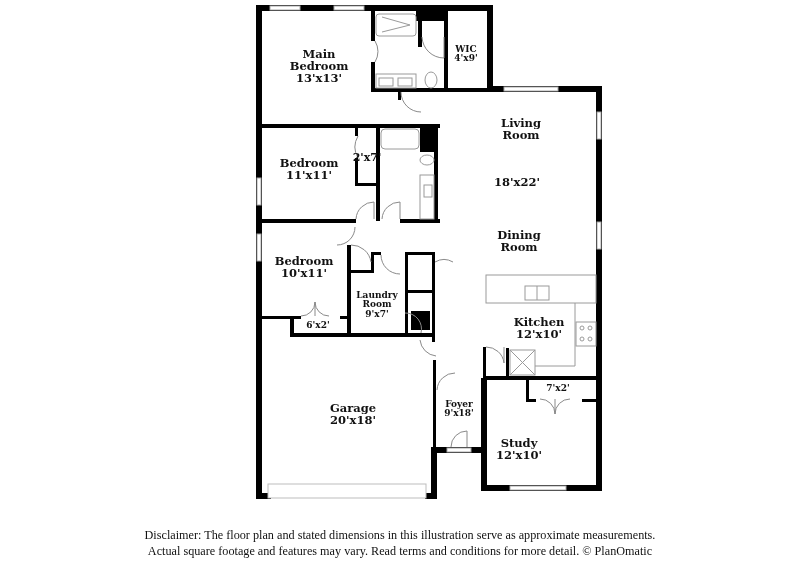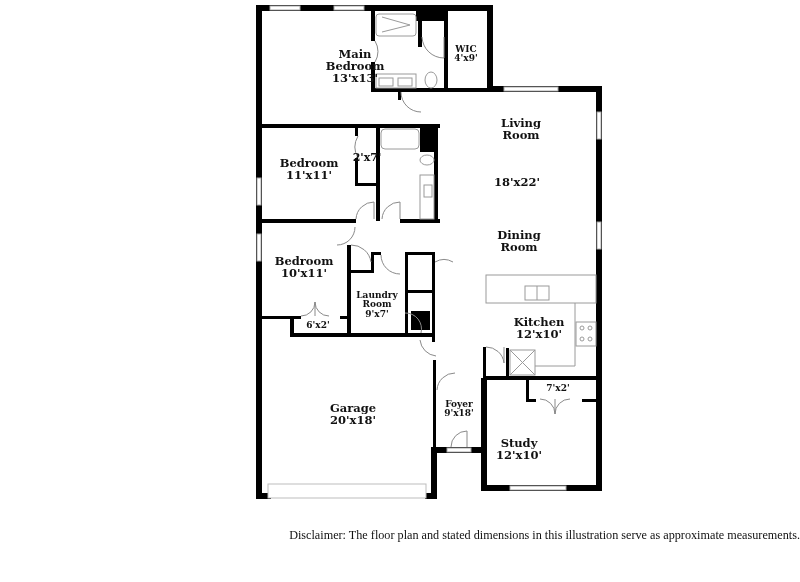--- a/index.html
+++ b/index.html
@@ -6,21 +6,21 @@
   body { width: 800px; height: 582px; position: relative; overflow: hidden; font-family: "DejaVu Serif", "Liberation Serif", serif; }
   #plan { position: absolute; left: 0; top: 0; width: 800px; height: 520px; }
   .wall { fill: #000000; }
   .win { fill: #ffffff; stroke: #a8a8a8; stroke-width: 1; }
   .fix { fill: #ffffff; stroke: #9a9a9a; stroke-width: 1; }
   .door { fill: none; stroke: #8a8a8a; stroke-width: 1; }
   .label { position: absolute; text-align: center; font-family: "DejaVu Serif", "Liberation Serif", serif; font-weight: bold; color: #111; line-height: 1.05; transform: translateX(-50%); white-space: nowrap; }
   .lg { font-size: 11.5px; }
   .sm { font-size: 9px; }
   .xs { font-size: 11px; }
-  .disclaimer { position: absolute; left: 0; width: 800px; top: 527px; text-align: right; font-family: "Liberation Serif", "DejaVu Serif", serif; font-size: 12.2px; color: #111; line-height: 16px; }
+  .disclaimer { position: absolute; left: 0; width: 800px; top: 527px; text-align: center; font-family: "Liberation Serif", "DejaVu Serif", serif; font-size: 12.2px; color: #111; line-height: 16px; }
 </style>
 </head>
 <body>
 
 <svg id="plan" viewBox="0 0 800 520" xmlns="http://www.w3.org/2000/svg">
 
   <g>
 
     <rect class="wall" x="258" y="5" width="235" height="6"></rect>
 
@@ -156,21 +156,21 @@
     <path class="door" d="M329,316 A14,14 0 0 1 315,302"></path>
     <path class="door" d="M420,340 A18,18 0 0 0 436,356"></path>
     <path class="door" d="M486,347 A18,18 0 0 1 504,363 L504,347"></path>
     <path class="door" d="M437,390 A18,18 0 0 1 455,373"></path>
     <path class="door" d="M451,447 A16,16 0 0 1 467,431 L467,447"></path>
     <path class="door" d="M540,399 A15,15 0 0 1 555,414 L555,399"></path>
     <path class="door" d="M570,399 A15,15 0 0 0 555,414"></path>
   </g>
 </svg>
 
-<div class="label lg" style="left:319px; top:48px;margin-left:36px;">
+<div class="label lg" style="left:319px; top:48px;">
   <div>Main</div>
   <div>Bedroom</div>
   <div>13'x13'</div>
 </div>
 
 <div class="label sm" style="left:466px; top:45px;">
   <div>WIC</div>
   <div>4'x9'</div>
 </div>
 
@@ -222,13 +222,14 @@
   <div>12'x10'</div>
 </div>
 
 <div class="label lg" style="left:353px; top:402px;">
   <div>Garage</div>
   <div>20'x18'</div>
 </div>
 
 <div class="disclaimer">
   <div>Disclaimer: The floor plan and stated dimensions in this illustration serve as approximate measurements.</div>
+  <div>Actual square footage and features may vary. Read terms and conditions for more detail. © PlanOmatic</div>
 </div>
 
 </body></html>

